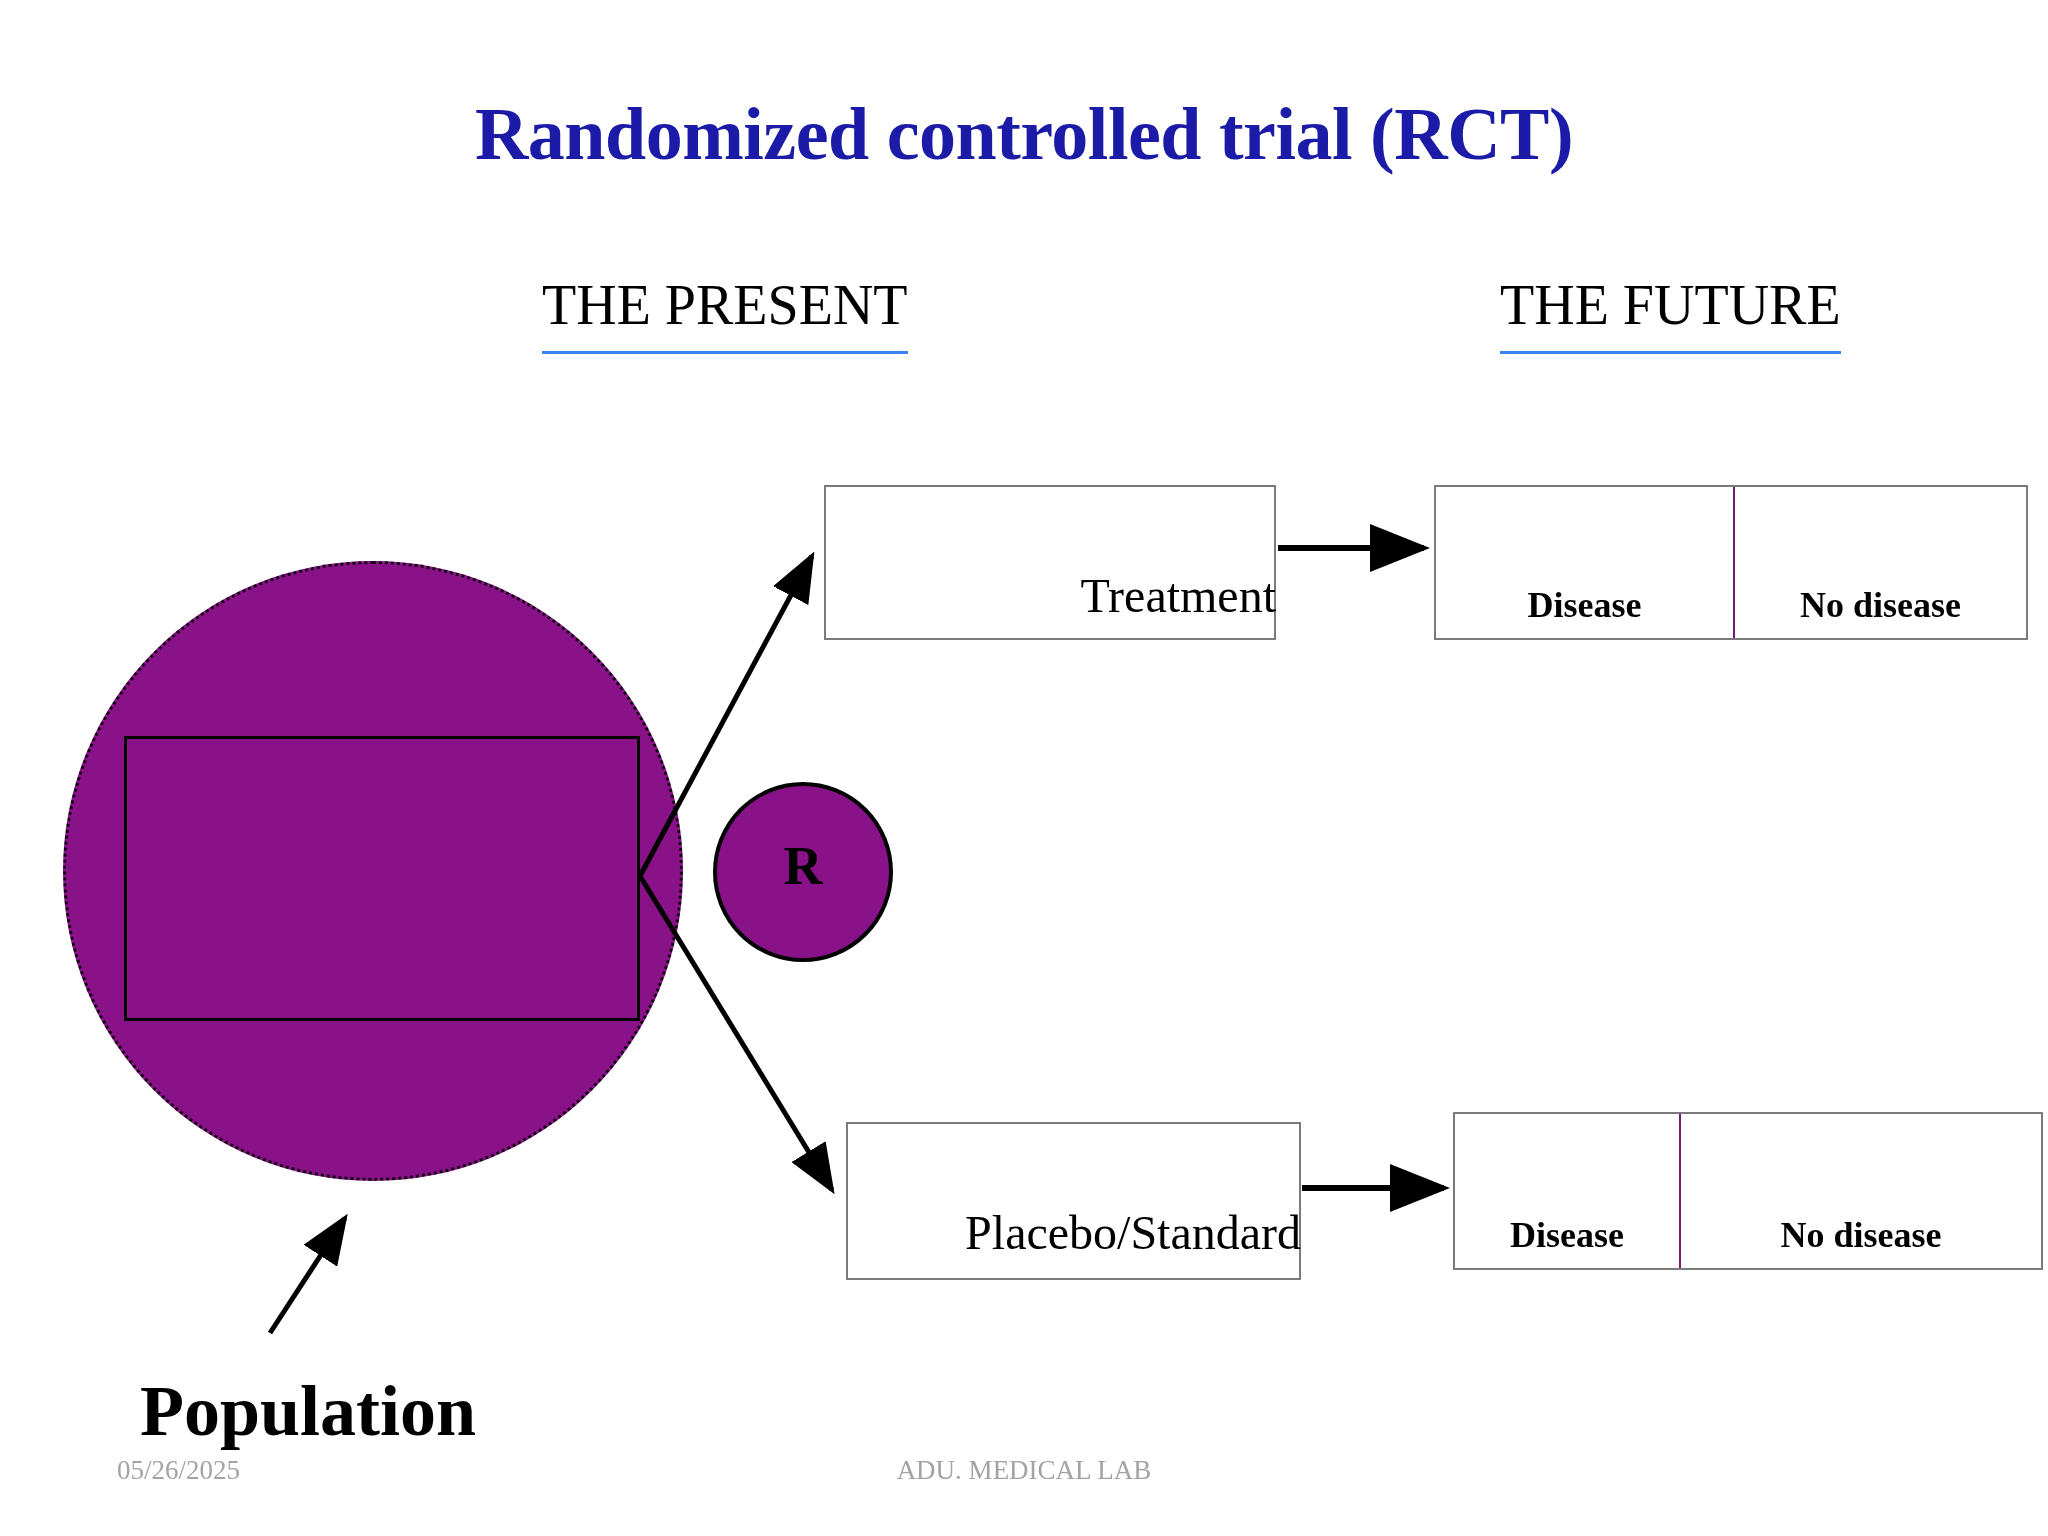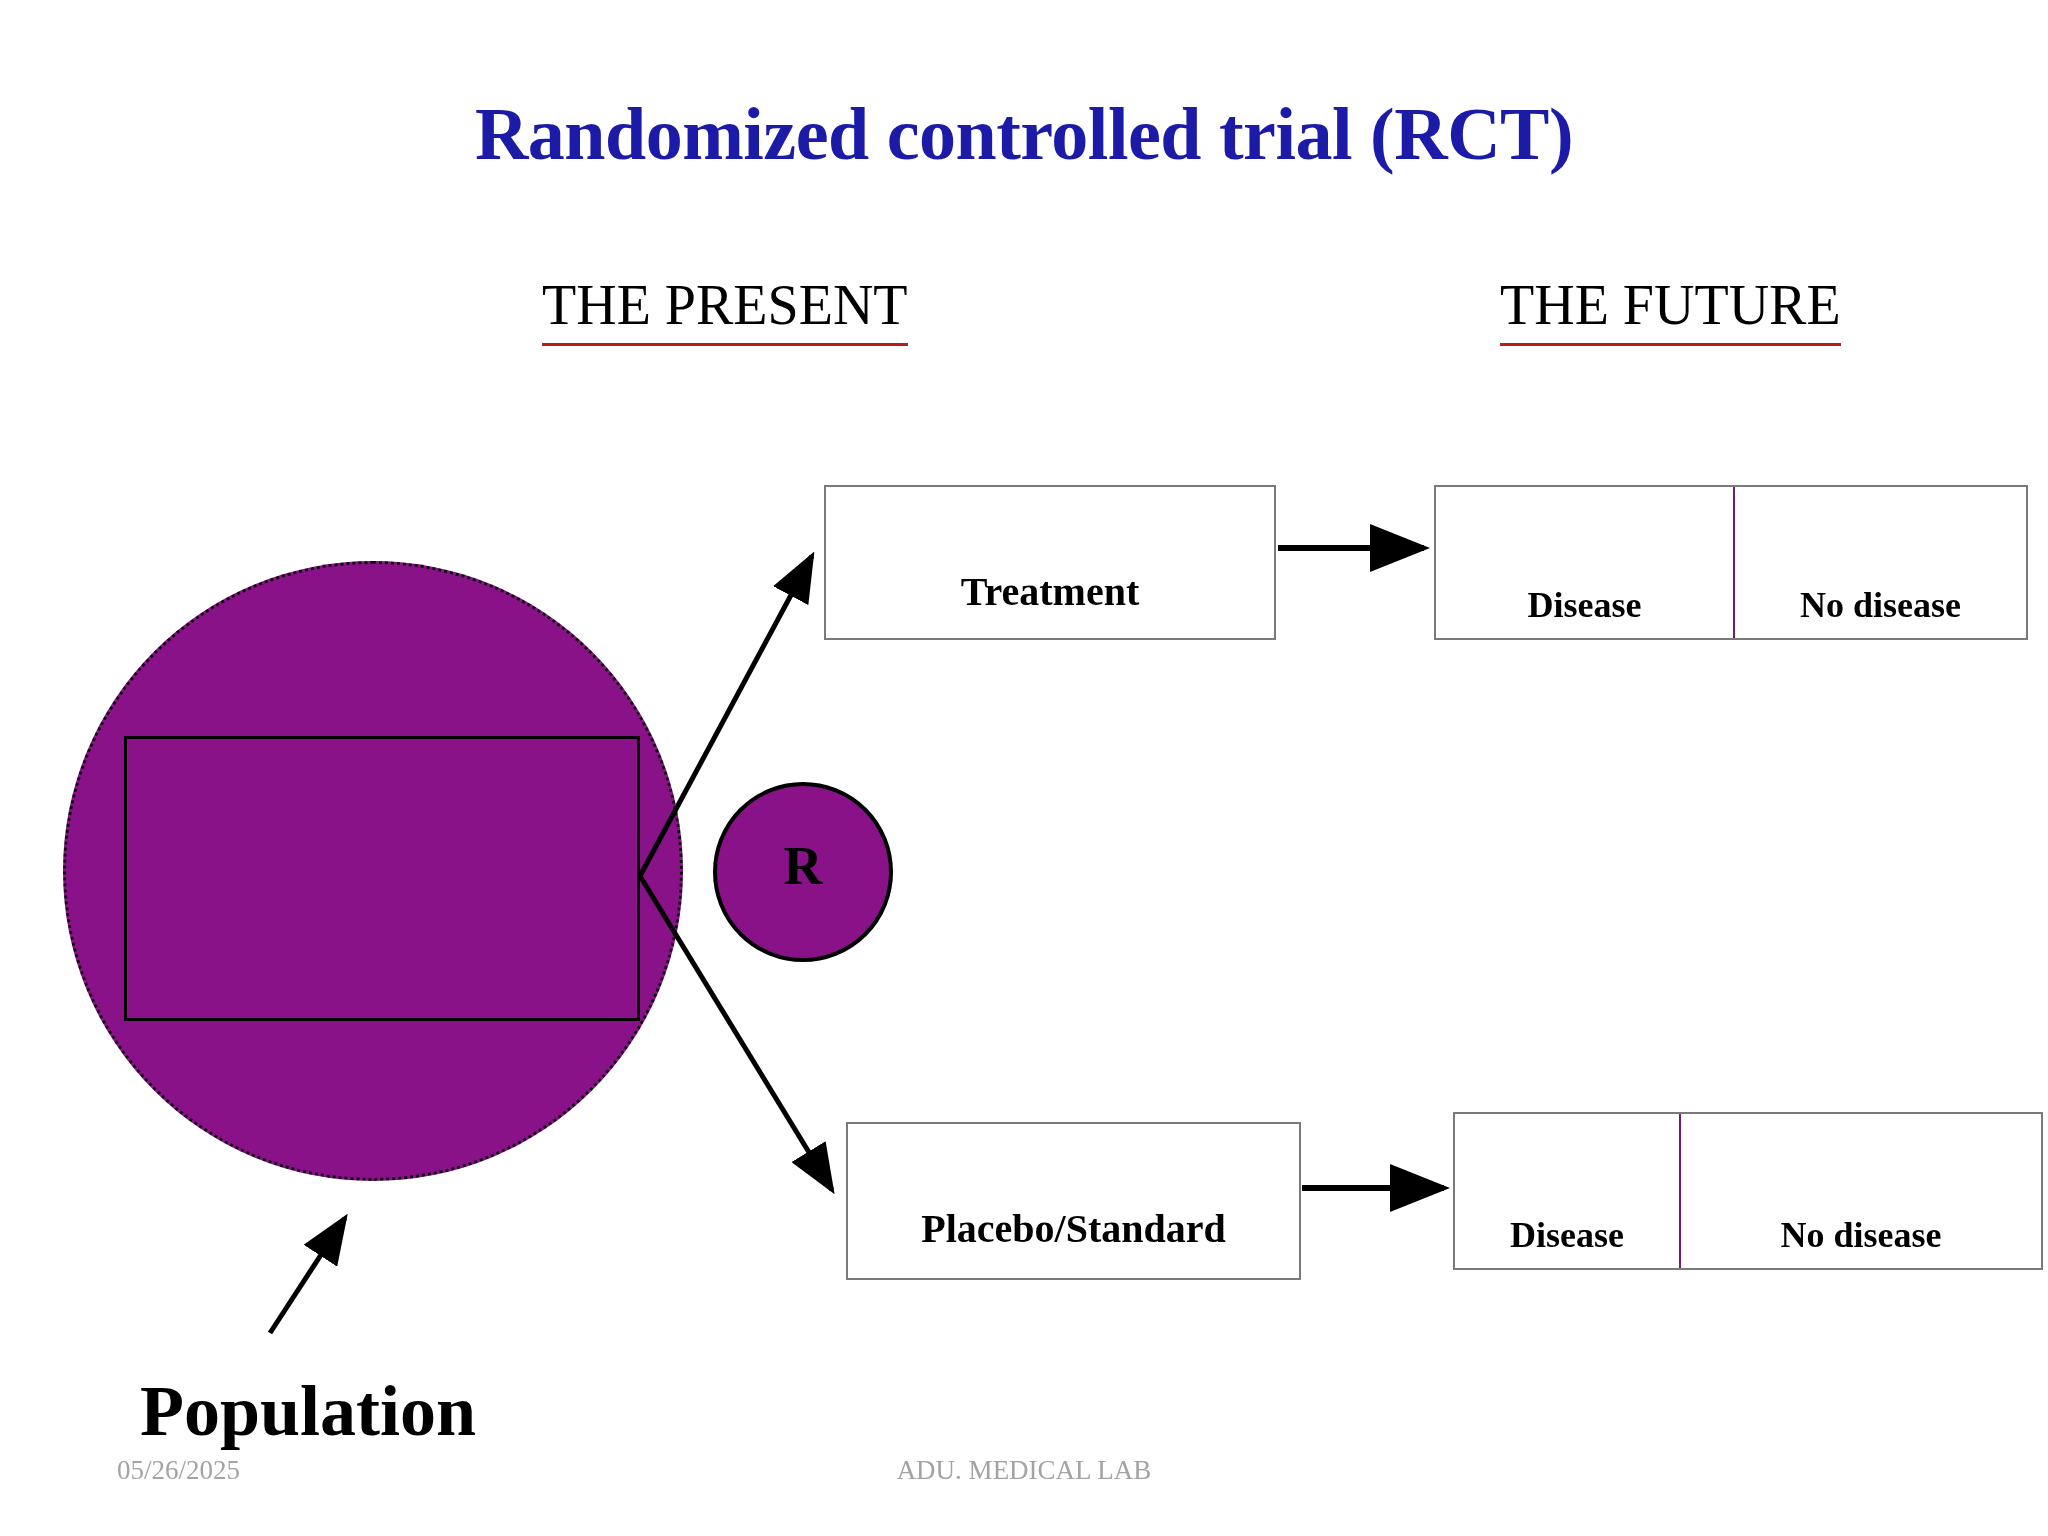--- a/index.html
+++ b/index.html
@@ -40,22 +40,22 @@
   }
 
   
   .column-heading {
     position: absolute;
     font-family: "Liberation Serif", serif;
     font-weight: normal;
     font-size: 56px;
     color: #000000;
     white-space: nowrap;
-    border-bottom: 3px solid #b91c1c;
-    padding-bottom: 10px;
+    border-bottom: 3px solid #3b82f6;
+    padding-bottom: 18px;
     line-height: 1.0;
   }
   #heading-present { left: 542px; top: 277px; }
   #heading-future  { left: 1500px; top: 277px; }
 
   
   #population-circle {
     position: absolute;
     left: 63px;
     top: 561px;
@@ -116,25 +116,25 @@
   
   .arm-box {
     position: absolute;
     border: 2px solid #7a7a7a;
     box-sizing: border-box;
     background: #ffffff;
   }
   .arm-label {
     position: absolute;
     font-family: "Liberation Serif", serif;
-    font-weight: bold;
-    font-size: 40px;
-    color: #000000;
-    white-space: nowrap;
-    text-align: center;
+    font-weight: normal;
+    font-size: 48px;
+    color: #000000;
+    white-space: nowrap;
+    text-align: right;
   }
   #box-treatment { left: 824px; top: 485px; width: 452px; height: 155px; }
   #label-treatment { left: 824px; top: 568px; width: 452px; }
 
   #box-placebo { left: 846px; top: 1122px; width: 455px; height: 158px; }
   #label-placebo { left: 846px; top: 1205px; width: 455px; }
 
   
   .outcome-table {
     position: absolute;

